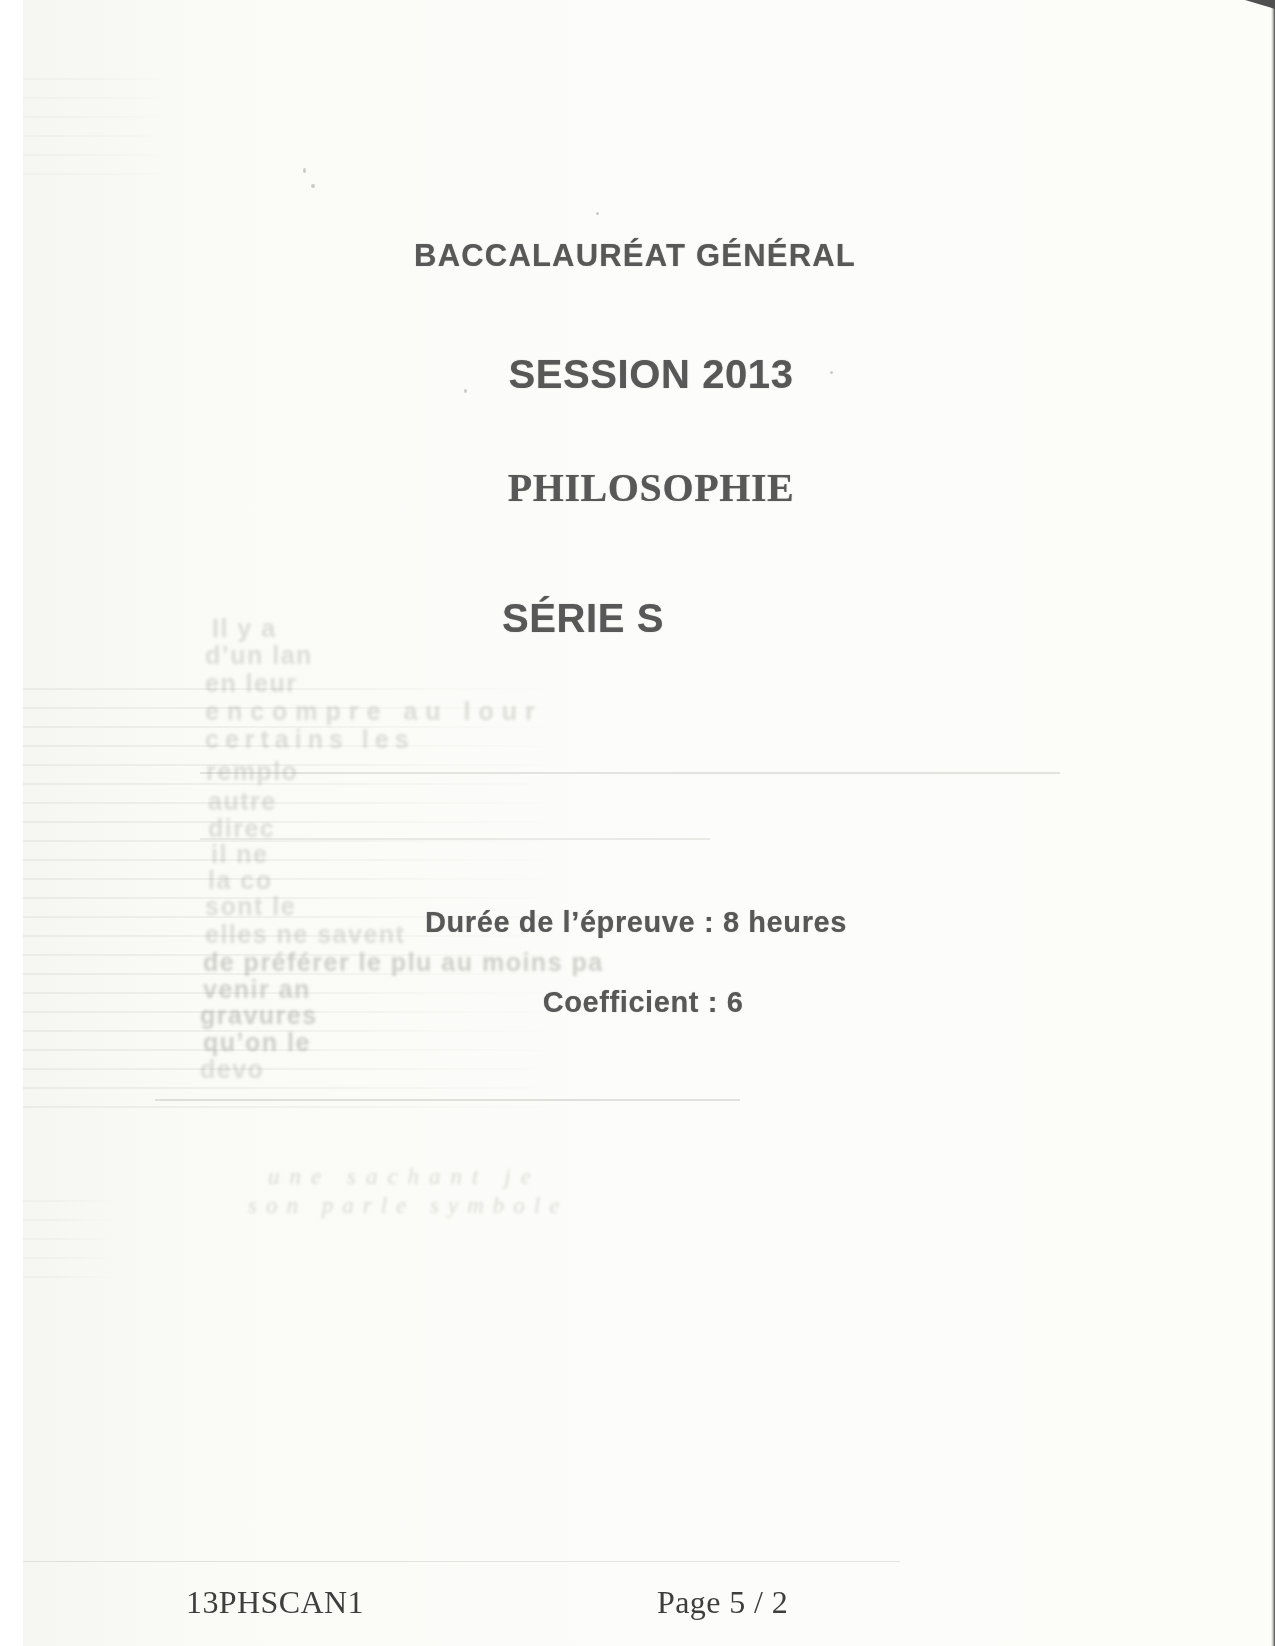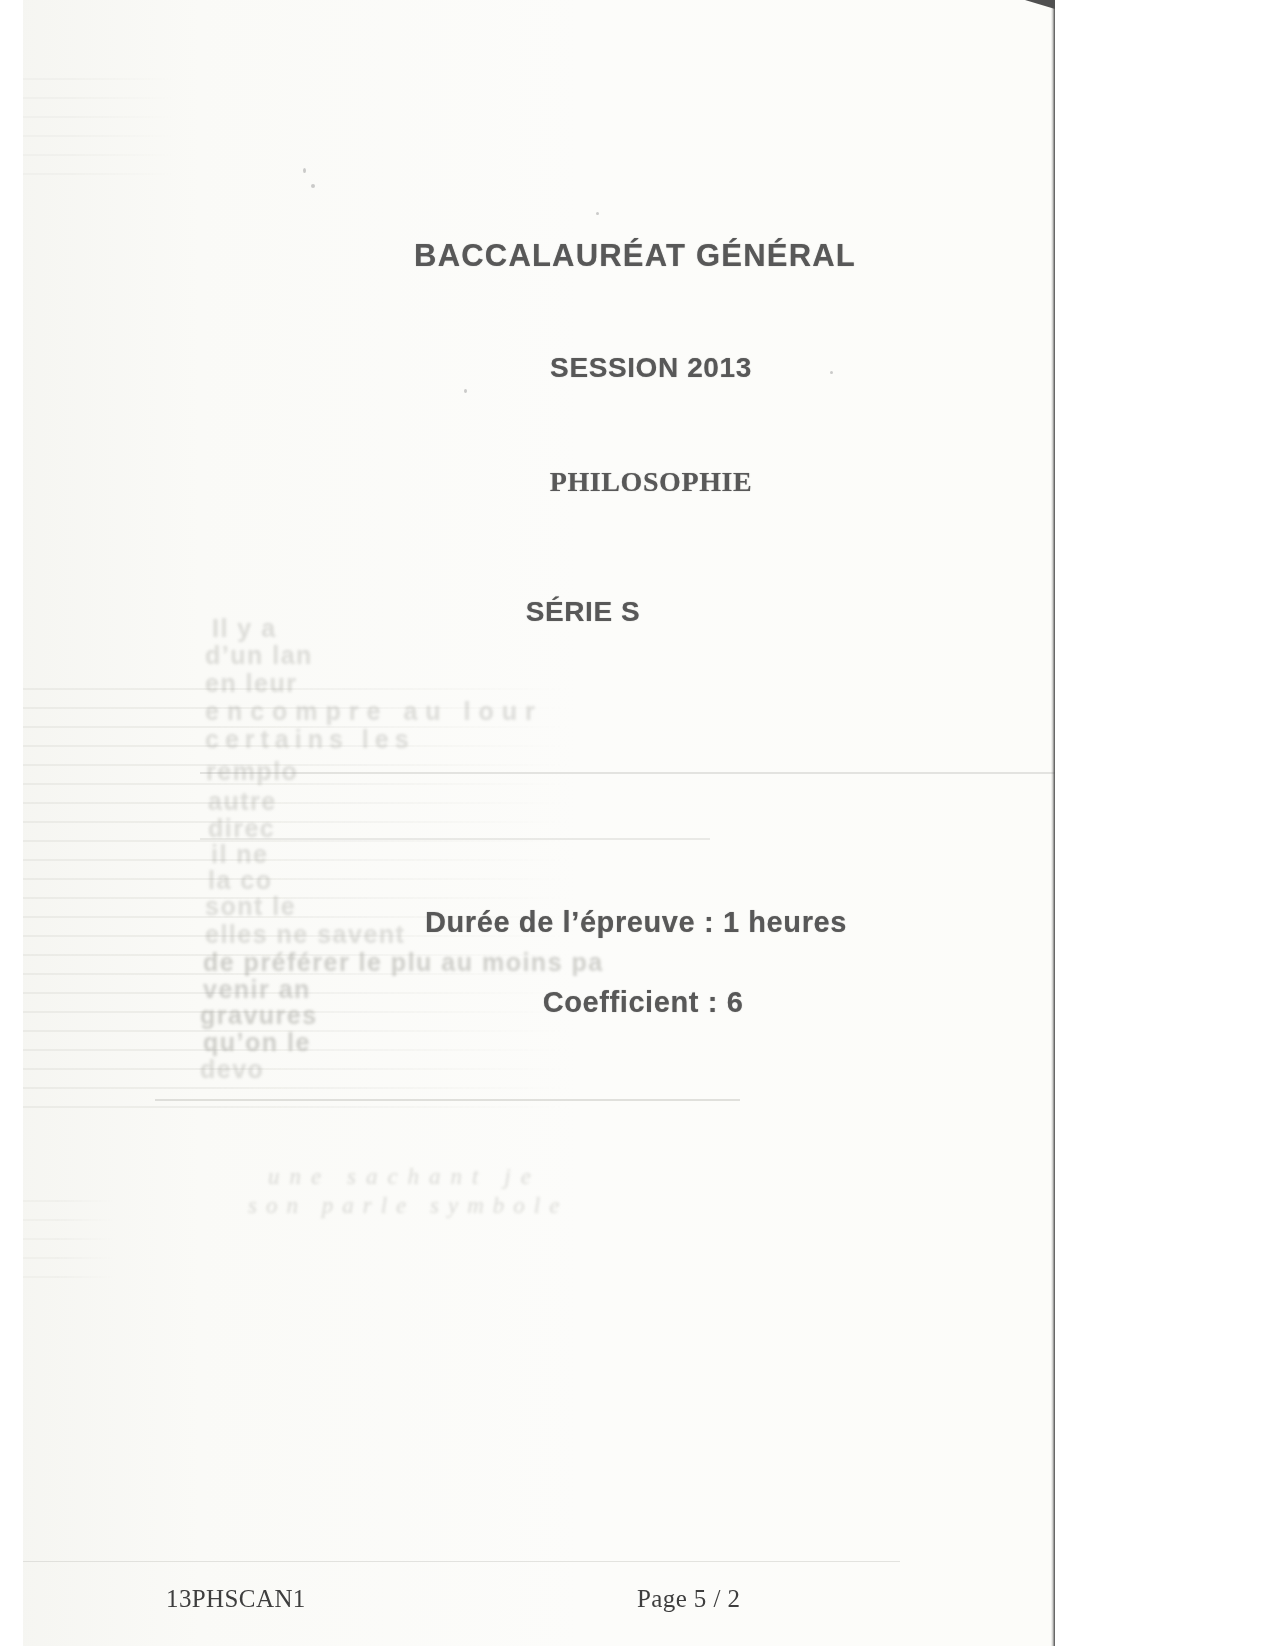--- a/index.html
+++ b/index.html
@@ -1,45 +1,46 @@
 <!DOCTYPE html>
 <html><head>
 <meta charset="utf-8">
 <style>
   html,body{margin:0;padding:0;background:#ffffff;}
   .page{
     position:relative;
-    width:1055px;height:1646px;
+    width:1275px;height:1646px;
     overflow:hidden;
     background:linear-gradient(90deg,#f5f5f1 0px,#fafaf7 200px,#fcfcfa 55%,#fcfcf9 100%);
     font-family:"Liberation Sans",sans-serif;
   }
   
   .h-line{
     position:absolute;
     transform:translateX(-50%);
     white-space:nowrap;
     font-weight:bold;
     color:#585858;
     letter-spacing:.6px;
     text-shadow:0 0 1px rgba(88,88,88,.55);
     line-height:1;
   }
   .fs31{font-size:31px;}
-  .fs30{font-size:28px;}
+  .fs30{font-size:40px;}
   .fs29{font-size:29px;}
   
   .footer-text{
     position:absolute;
     font-family:"Liberation Serif",serif;
-    font-size:25px;
+    font-size:32px;
     color:#3e3e3e;
     letter-spacing:.4px;
     white-space:nowrap;
     line-height:1;
+    margin-left:20px;
   }
   
   .ghost{
     position:absolute;
     font-weight:bold;
     font-size:25px;
     color:rgba(148,148,141,.30);
     filter:blur(1.4px);
     white-space:nowrap;
     letter-spacing:1.5px;
@@ -98,21 +99,21 @@
   <span class="ghost" style="left:200px;top:1003px;color:rgba(140,140,133,.40);">gravures</span>
   <span class="ghost" style="left:203px;top:1030px;color:rgba(140,140,133,.40);">qu’on le</span>
   <span class="ghost" style="left:200px;top:1057px;">devo</span>
   <span class="ghost italic" style="left:268px;top:1165px;letter-spacing:10px;">une sachant je</span>
   <span class="ghost italic" style="left:248px;top:1194px;letter-spacing:9px;">son parle symbole</span>
 
   <div class="h-line fs31" style="left:635px;top:240px;letter-spacing:1.2px;">BACCALAURÉAT GÉNÉRAL</div>
   <div class="h-line fs30" style="left:651px;top:354px;">SESSION 2013</div>
   <div class="h-line fs30" style="left:651px;top:468px;font-family:Liberation Serif, serif;">PHILOSOPHIE</div>
   <div class="h-line fs30" style="left:583px;top:598px;">SÉRIE S</div>
-  <div class="h-line fs29" style="left:636px;top:908px;">Durée de l’épreuve : 1 heures</div>
+  <div class="h-line fs29" style="left:636px;top:908px;">Durée de l’épreuve : 8 heures</div>
   <div class="h-line fs29" style="left:643px;top:988px;">Coefficient : 6</div>
 
   <div class="footer-text" style="left:166px;top:1586px;">13PHSCAN1</div>
   <div class="footer-text" style="left:637px;top:1586px;">Page 5 / 2</div>
 
   <div class="speck" style="left:303px;top:168px;width:3px;height:5px;"></div>
   <div class="speck" style="left:311px;top:184px;width:4px;height:4px;"></div>
   <div class="speck" style="left:596px;top:212px;width:3px;height:3px;"></div>
   <div class="speck" style="left:830px;top:371px;width:3px;height:3px;"></div>
   <div class="speck" style="left:464px;top:389px;width:3px;height:4px;"></div>

